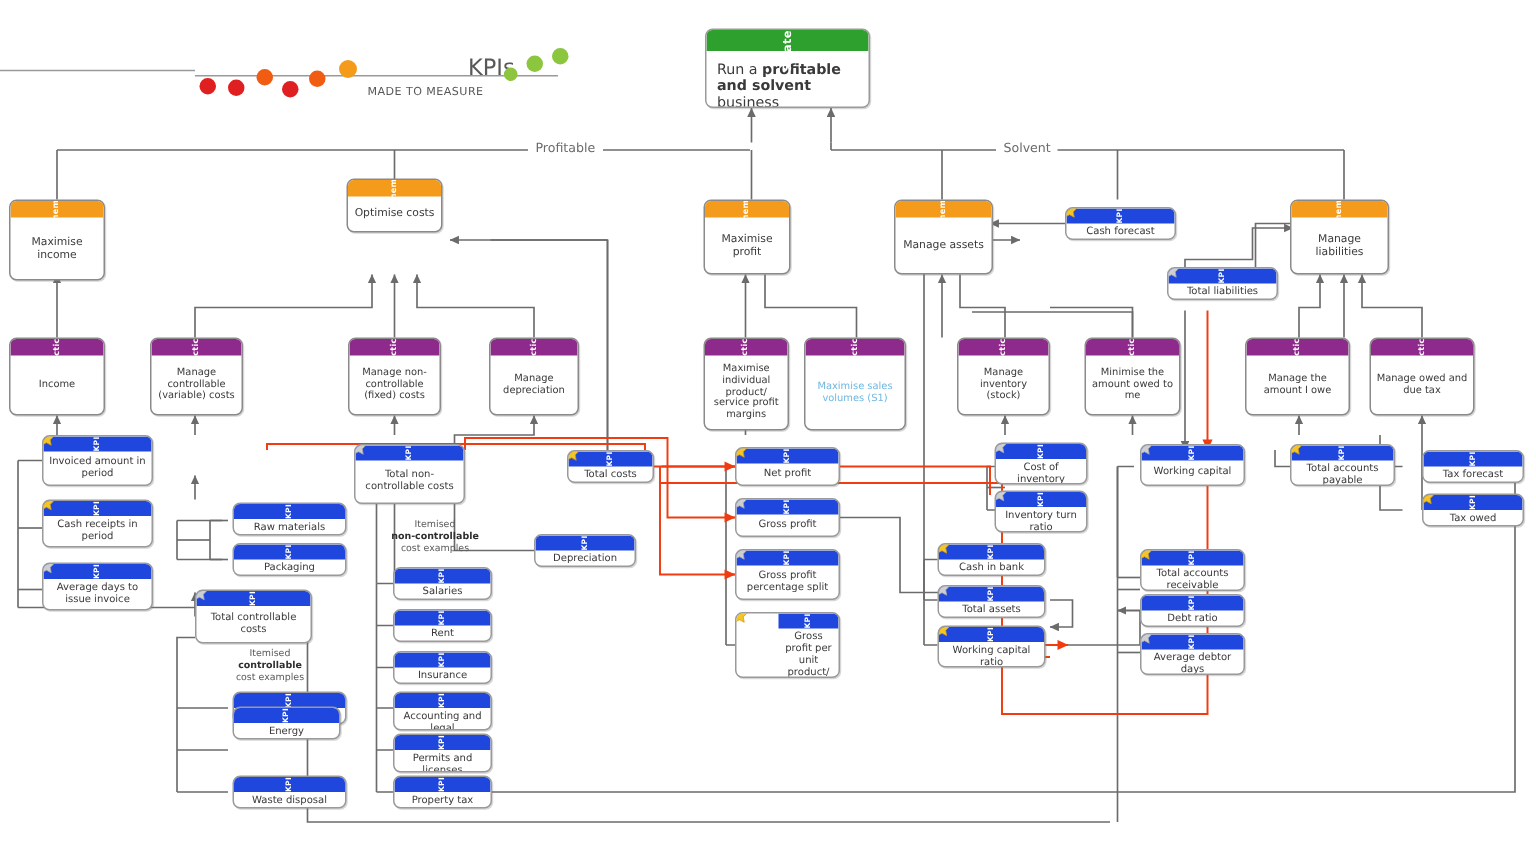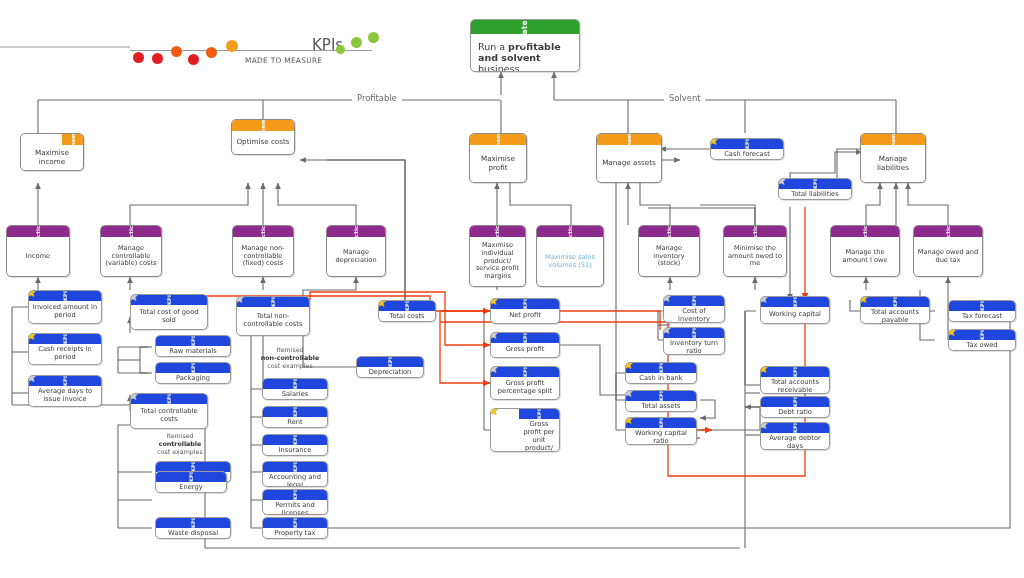--- a/index.html
+++ b/index.html
@@ -219,21 +219,21 @@
       <div><span>Run a </span><b>profitable</b></div>
       <div><b>and solvent</b></div>
       <div><span>business</span>
            </div>
     </div>
   </div>
 
   <div class="flab band" style="left:352px;top:93px;">Profitable</div>
   <div class="flab band" style="left:664px;top:93px;">Solvent</div>
 
-  <div class="node theme" style="left:20px;top:133px;width:64px;height:38px;align-items:flex-end;">
+  <div class="node theme" style="left:6px;top:133px;width:64px;height:54px;">
     <div class="tab">
         <span>Theme</span>
       </div>
     <div class="body">Maximise income</div>
   </div>
   <div class="node theme" style="left:231px;top:119px;width:64px;height:36px;">
     <div class="tab">
         <span>Theme</span>
       </div>
     <div class="body">Optimise costs</div>
@@ -350,29 +350,20 @@
   <div class="node kpi" style="left:28px;top:375px;width:74px;height:32px;">
     <svg class="star" viewBox="0 0 24 24">
         <path d="M12 1.8l3.1 6.6 7 1-5.1 5.1 1.3 7.2L12 18.3 5.7 21.7 7 14.5 1.9 9.4l7-1z" fill="#cfcfcf" stroke="#a8a8a8" stroke-width="1"></path>
       </svg>
     <div class="tab">
         <span>KPI</span>
       </div>
     <div class="body">Average days to issue invoice</div>
   </div>
 
-  <div class="node kpi" style="left:130px;top:294px;width:78px;height:36px;">
-    <svg class="star" viewBox="0 0 24 24">
-        <path d="M12 1.8l3.1 6.6 7 1-5.1 5.1 1.3 7.2L12 18.3 5.7 21.7 7 14.5 1.9 9.4l7-1z" fill="#cfcfcf" stroke="#a8a8a8" stroke-width="1"></path>
-      </svg>
-    <div class="tab">
-        <span>KPI</span>
-      </div>
-    <div class="body">Total cost of good sold</div>
-  </div>
   <div class="node kpi" style="left:155px;top:335px;width:76px;height:22px;">
     <div class="tab">
         <span>KPI</span>
       </div>
     <div class="body">Raw materials</div>
   </div>
   <div class="node kpi" style="left:155px;top:362px;width:76px;height:22px;">
     <div class="tab">
         <span>KPI</span>
       </div>

